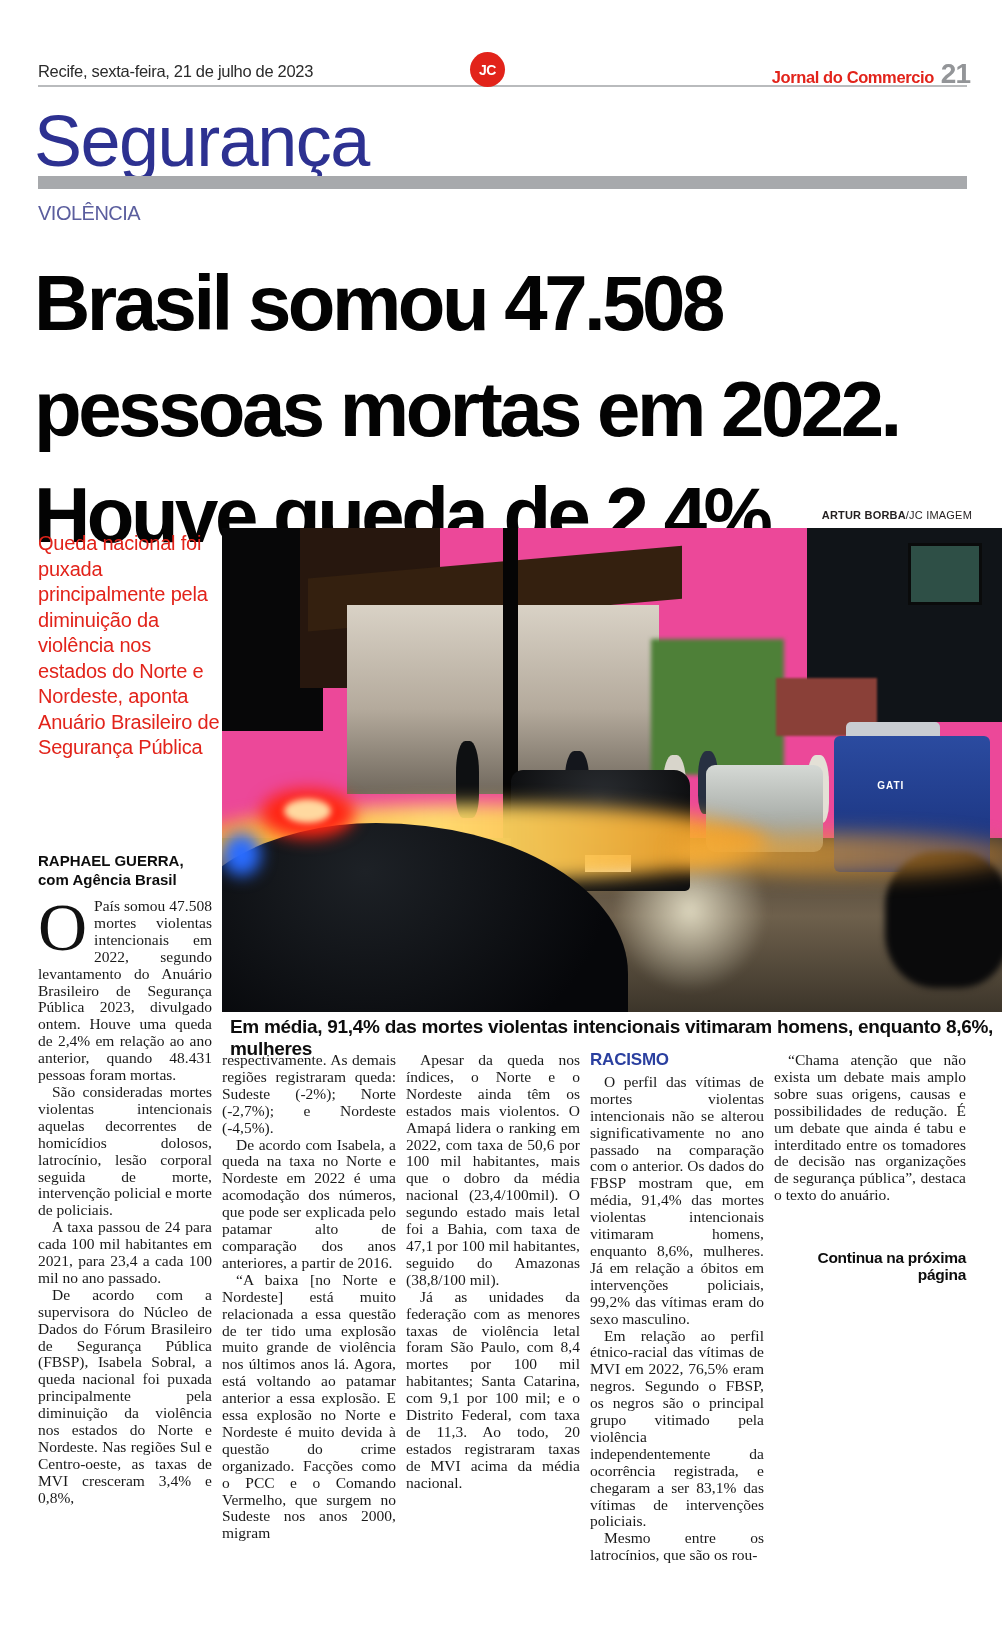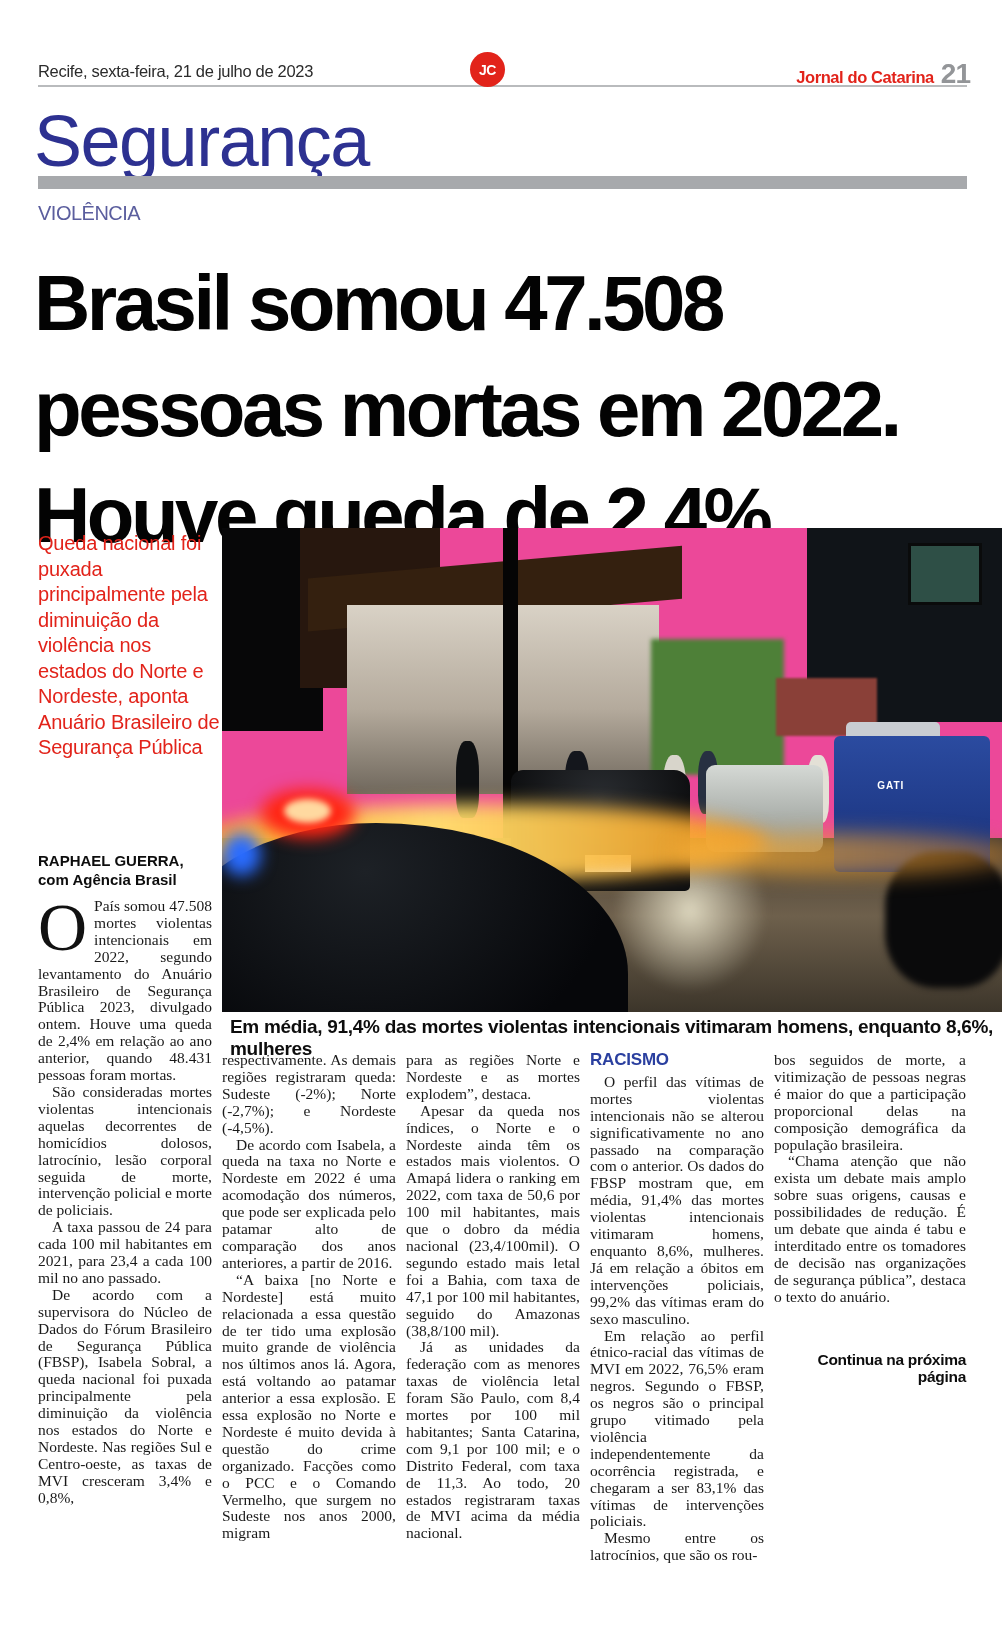--- a/index.html
+++ b/index.html
@@ -88,34 +88,37 @@
 </style>
 </head>
 <body>
 
 <div class="page">
 
   <div class="dateline">Recife, sexta-feira, 21 de julho de 2023</div>
   <div class="header-rule"></div>
   <div class="jc-logo">JC</div>
   <div class="masthead">
-    <span class="masthead-name">Jornal do Catarina</span>
+    <span class="masthead-name">Jornal do Commercio</span>
     <span class="masthead-page">21</span>
   </div>
 
   <div class="section-title">Segurança</div>
   <div class="section-bar"></div>
   <div class="kicker">VIOLÊNCIA</div>
 
   <h1 class="headline" style="margin:0;">
     <span>Brasil somou 47.508</span>
     <span>pessoas mortas em 2022.</span>
     <span>Houve queda de 2,4%</span>
   </h1>
 
+  <div class="credit">
+    <b>ARTUR BORBA</b><span>/JC IMAGEM</span>
+  </div>
 
   <div class="lead">Queda nacional foi puxada principalmente pela diminuição da violência nos estados do Norte e Nordeste, aponta Anuário Brasileiro de Segurança Pública</div>
 
   <div class="photo">
     <div class="ph-topleft-dark"></div>
     <div class="ph-brick"></div>
     <div class="ph-topright"></div>
     <div class="ph-window"></div>
     <div class="ph-roof"></div>
     <div class="ph-house"></div>
@@ -159,31 +162,29 @@
     <p class="indent">De acordo com a supervisora do Núcleo de Dados do Fórum Brasileiro de Segurança Pública (FBSP), Isabela Sobral, a queda nacional foi puxada principalmente pela diminuição da violência nos estados do Norte e Nordeste. Nas regiões Sul e Centro-oeste, as taxas de MVI cresceram 3,4% e 0,8%,</p>
   </div>
 
   <div class="body-col col-2">
     <p>respectivamente. As demais regiões registraram queda: Sudeste (-2%); Norte (-2,7%); e Nordeste (-4,5%).</p>
     <p class="indent">De acordo com Isabela, a queda na taxa no Norte e Nordeste em 2022 é uma acomodação dos números, que pode ser explicada pelo patamar alto de comparação dos anos anteriores, a partir de 2016.</p>
     <p class="indent">“A baixa [no Norte e Nordeste] está muito relacionada a essa questão de ter tido uma explosão muito grande de violência nos últimos anos lá. Agora, está voltando ao patamar anterior a essa explosão. E essa explosão no Norte e Nordeste é muito devida à questão do crime organizado. Facções como o PCC e o Comando Vermelho, que surgem no Sudeste nos anos 2000, migram</p>
   </div>
 
   <div class="body-col col-3">
-    <p>para as regiões Norte e Nordeste e as mortes explodem”, destaca.</p>
     <p class="indent">Apesar da queda nos índices, o Norte e o Nordeste ainda têm os estados mais violentos. O Amapá lidera o ranking em 2022, com taxa de 50,6 por 100 mil habitantes, mais que o dobro da média nacional (23,4/100mil). O segundo estado mais letal foi a Bahia, com taxa de 47,1 por 100 mil habitantes, seguido do Amazonas (38,8/100 mil).</p>
     <p class="indent">Já as unidades da federação com as menores taxas de violência letal foram São Paulo, com 8,4 mortes por 100 mil habitantes; Santa Catarina, com 9,1 por 100 mil; e o Distrito Federal, com taxa de 11,3. Ao todo, 20 estados registraram taxas de MVI acima da média nacional.</p>
   </div>
 
   <div class="body-col col-4">
     <div class="subhead">RACISMO</div>
     <p class="indent">O perfil das vítimas de mortes violentas intencionais não se alterou significativamente no ano passado na comparação com o anterior. Os dados do FBSP mostram que, em média, 91,4% das mortes violentas intencionais vitimaram homens, enquanto 8,6%, mulheres. Já em relação a óbitos em intervenções policiais, 99,2% das vítimas eram do sexo masculino.</p>
     <p class="indent">Em relação ao perfil étnico-racial das vítimas de MVI em 2022, 76,5% eram negros. Segundo o FBSP, os negros são o principal grupo vitimado pela violência independentemente da ocorrência registrada, e chegaram a ser 83,1% das vítimas de intervenções policiais.</p>
     <p class="indent">Mesmo entre os latrocínios, que são os rou-</p>
   </div>
 
   <div class="body-col col-5">
-    <p>bos seguidos de morte, a vitimização de pessoas negras é maior do que a participação proporcional delas na composição demográfica da população brasileira.</p>
     <p class="indent">“Chama atenção que não exista um debate mais amplo sobre suas origens, causas e possibilidades de redução. É um debate que ainda é tabu e interditado entre os tomadores de decisão nas organizações de segurança pública”, destaca o texto do anuário.</p>
     <div class="continuation">Continua na próxima página</div>
   </div>
 
 </div>
 
 </body></html>

